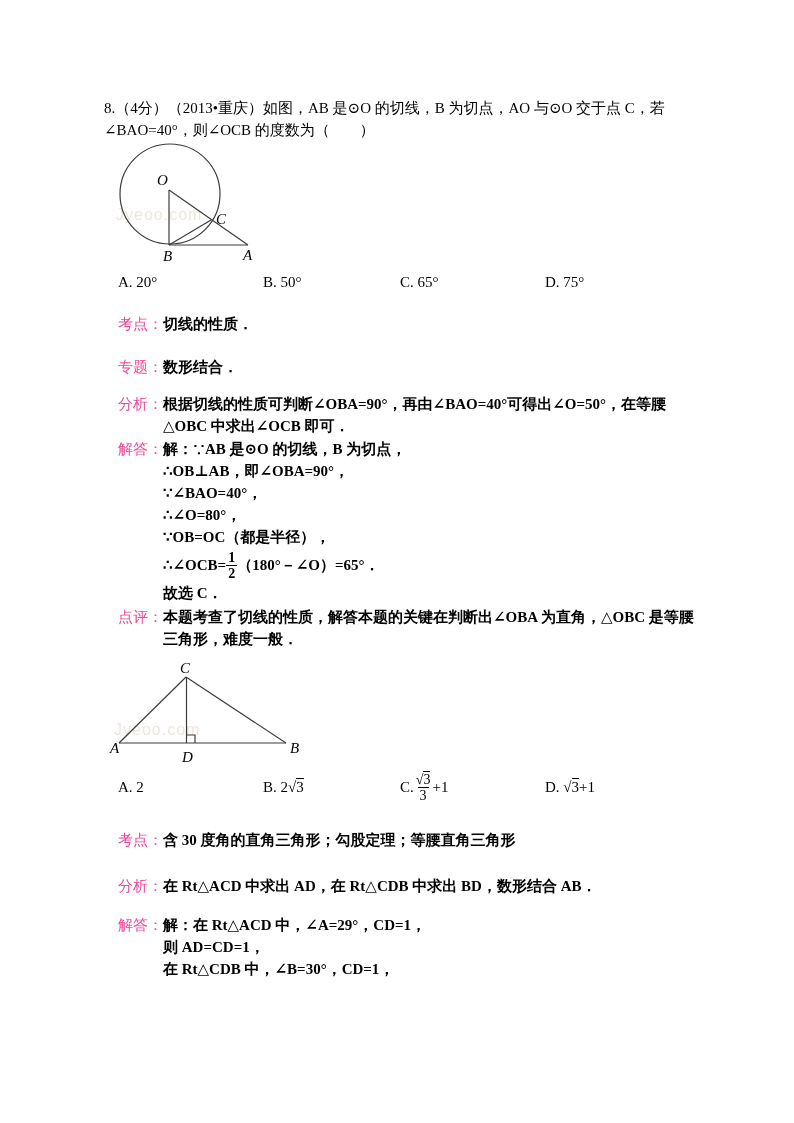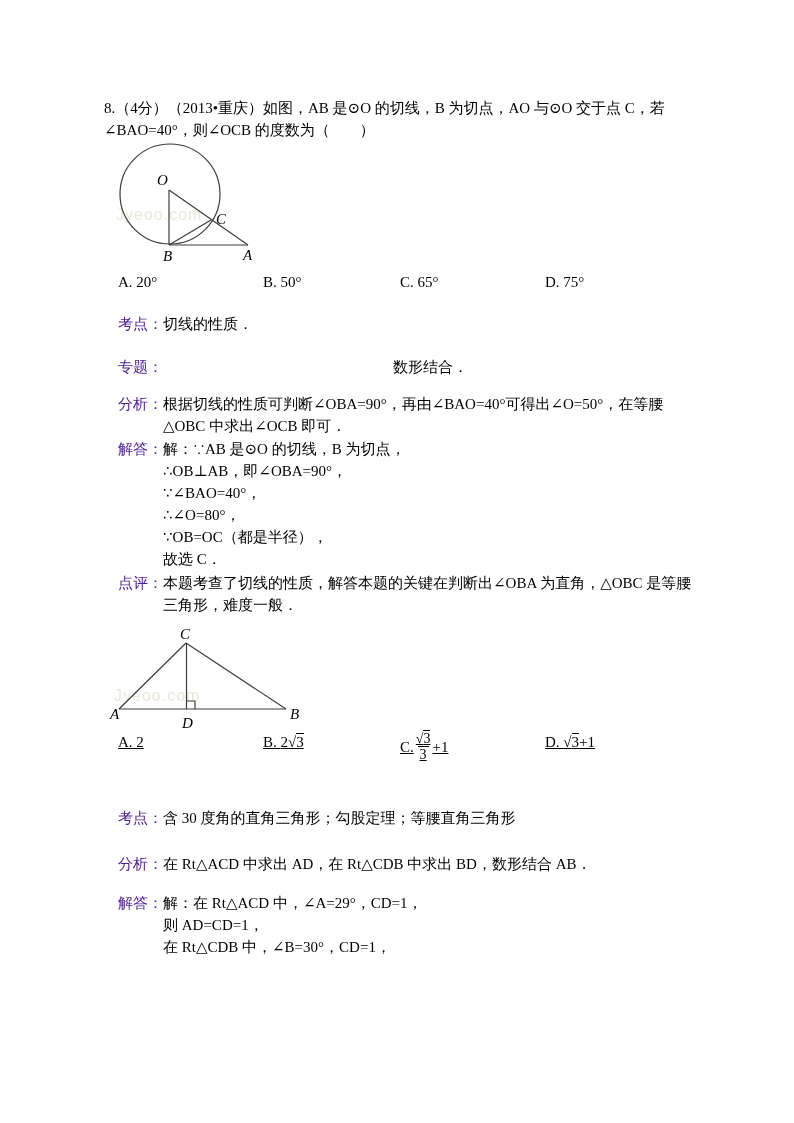--- a/index.html
+++ b/index.html
@@ -5,45 +5,45 @@
   html,body{margin:0;padding:0;background:#ffffff;}
   .page{
     width:794px;height:1123px;box-sizing:border-box;
     padding:97px 96px 10px 104px;
     background:#ffffff;overflow:hidden;
     font-family:"Liberation Serif","DejaVu Serif",serif;
     font-size:15px;line-height:22px;color:#000000;
   }
   .stem div{white-space:nowrap;}
   .sec{display:flex;margin-left:14px;}
-  .sec-label{flex:none;width:45px;color:#4c1d95;white-space:nowrap;}
-  .sec-body{flex:1;}
+  .sec-label{flex:none;width:45px;color:#ec4899;white-space:nowrap;}
+  .sec-body{flex:1;font-weight:bold;}
   .opts{display:flex;margin-left:14px;}
   .opt-1{width:145px;}.opt-2{width:137px;}.opt-3{width:145px;}.opt-4{flex:1;}
   .fig{display:block;}
   .fig svg{display:block;}
   svg .lbl{font-family:"Liberation Serif",serif;font-size:15px;font-style:italic;fill:#000;}
   svg .wm{font-family:"Liberation Sans",sans-serif;font-style:normal;font-size:16px;fill:#ede7da;letter-spacing:1px;}
   .frac{display:inline-flex;flex-direction:column;align-items:center;vertical-align:middle;line-height:15px;font-size:14px;}
   .frac .den{border-top:1px solid #000;padding:0 2px;}
   .frac .num{padding:0 2px;}
   .sqrt{white-space:nowrap;}
   .rad{border-top:1px solid #000;}
   .frac-line{display:flex;align-items:center;height:34px;}
   
   #q8-stem{margin-bottom:0;}
   #fig1 svg{margin:0;}
   #q8-opts{margin-top:2px;margin-bottom:20px;}
   #q8-kaodian{margin-bottom:21px;}
-  #q8-zhuanti{margin-bottom:15px;text-align:center;}
+  #q8-zhuanti{margin-bottom:15px;}
   #q8-fenxi{margin-bottom:1px;}
   #q8-jieda{margin-bottom:2px;}
   #q8-dianping{margin-bottom:21px;}
   #fig2 svg{margin-top:-10px;}
-  #q9-opts{height:44px;align-items:flex-start;margin-bottom:32px;text-decoration:underline;}
+  #q9-opts{height:44px;align-items:center;margin-bottom:20px;}
   #q9-kaodian{margin-bottom:24px;}
   #q9-fenxi{margin-bottom:17px;}
 </style>
 </head>
 <body>
 
 <div class="page">
 
   <div class="stem" id="q8-stem">
     <div>8.（4分）（2013•重庆）如图，AB 是⊙O 的切线，B 为切点，AO 与⊙O 交于点 C，若</div>
@@ -88,20 +88,28 @@
   </div>
 
   <div class="sec" id="q8-jieda">
     <span class="sec-label">解答：</span>
     <div class="sec-body">
       <div>解：∵AB 是⊙O 的切线，B 为切点，</div>
       <div>∴OB⊥AB，即∠OBA=90°，</div>
       <div>∵∠BAO=40°，</div>
       <div>∴∠O=80°，</div>
       <div>∵OB=OC（都是半径），</div>
+      <div class="frac-line">
+        <span>∴∠OCB=</span>
+        <span class="frac">
+          <span class="num">1</span>
+          <span class="den">2</span>
+        </span>
+        <span>（180°－∠O）=65°．</span>
+      </div>
       <div>故选 C．</div>
     </div>
   </div>
 
   <div class="sec" id="q8-dianping">
     <span class="sec-label">点评：</span>
     <span class="sec-body">本题考查了切线的性质，解答本题的关键在判断出∠OBA 为直角，△OBC 是等腰三角形，难度一般．</span>
   </div>
 
 

